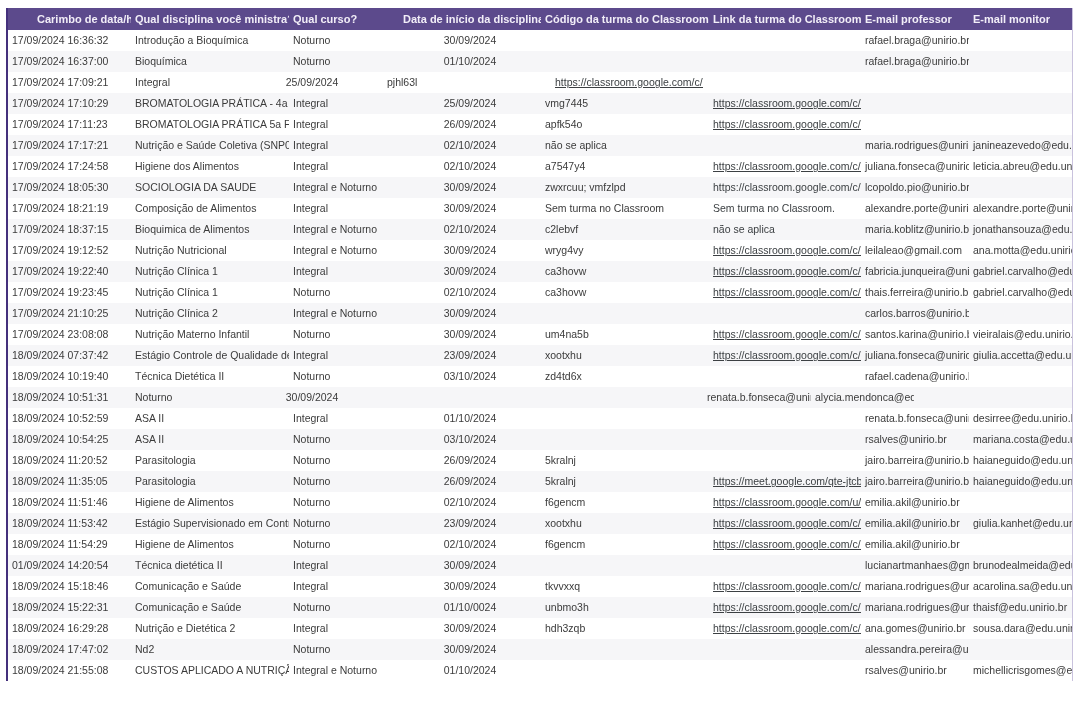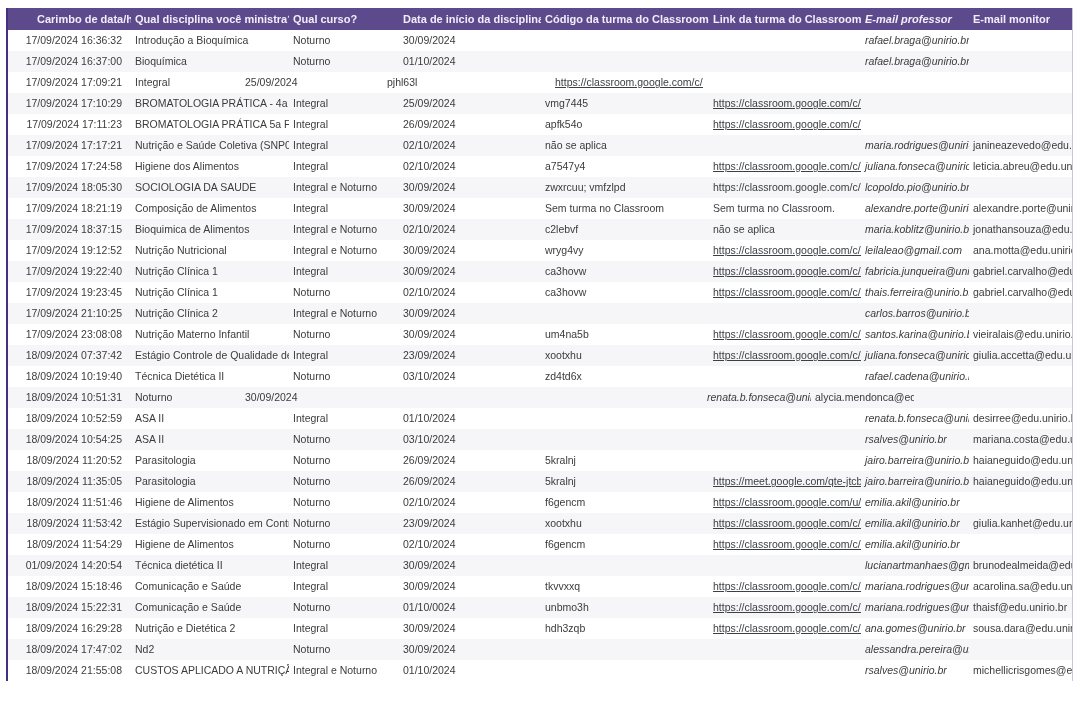--- a/index.html
+++ b/index.html
@@ -49,25 +49,25 @@
     overflow: hidden;
     flex: 0 0 auto;
   }
   
   .c-timestamp     { width: 123px; }
   .c-discipline    { width: 158px; }
   .c-course        { width: 110px; }
   .c-start_date    { width: 142px; }
   .c-class_code    { width: 168px; }
   .c-class_link    { width: 152px; }
-  .c-prof_email    { width: 108px; font-style: italic; }
+  .c-prof_email    { width: 108px; }
   .c-monitor_email { width: 103px; }
 
-  .cell.c-timestamp  { text-align: right; padding-right: 9px; }
-  .cell.c-start_date { text-align: left; padding-right: 4px; }
+  .cell.c-timestamp  { text-align: left; padding-right: 9px; }
+  .cell.c-start_date { text-align: center; padding-right: 4px; }
   .hdr-cell.c-timestamp { text-align: left; padding-left: 29px; }
 
   .link {
     color: #3c4043;
     text-decoration: underline;
     cursor: pointer;
   }
   .link.plain { text-decoration: none; cursor: default; }
 </style>
 </head>

